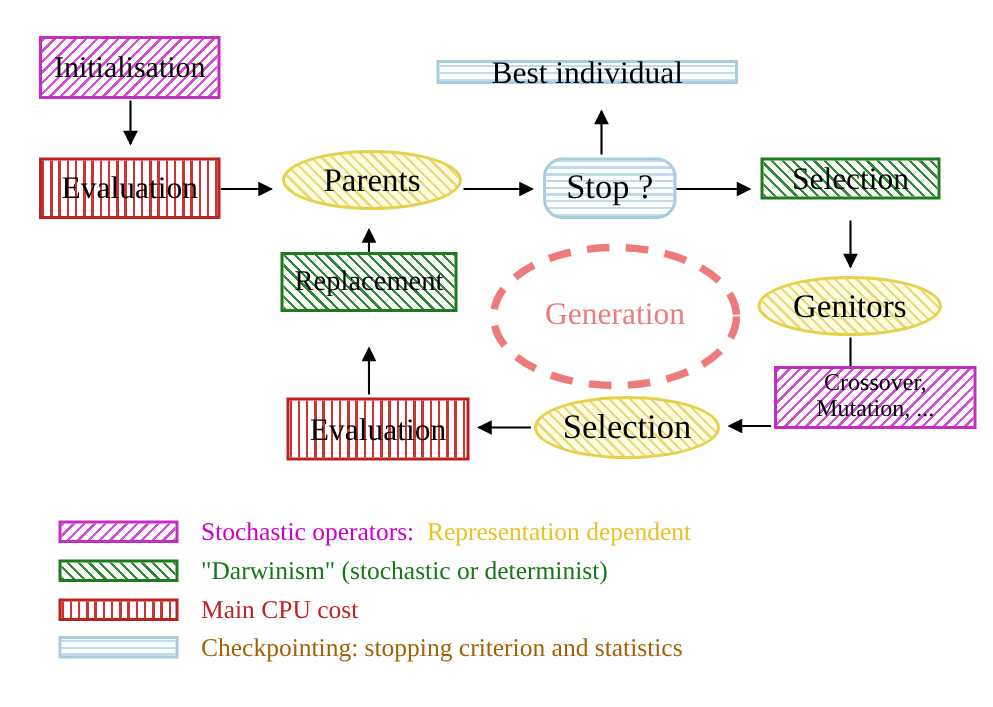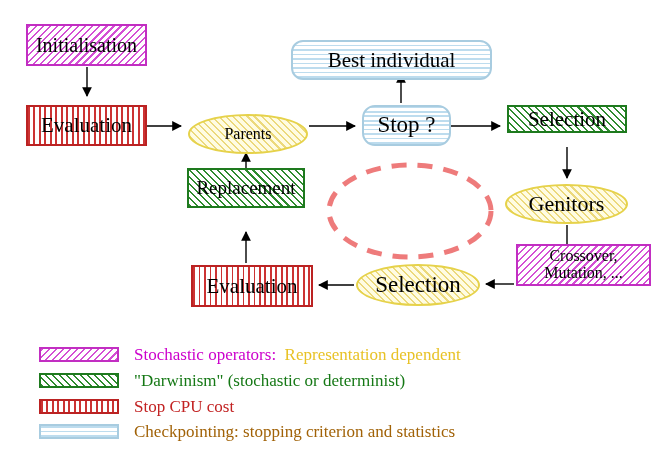--- a/index.html
+++ b/index.html
@@ -61,55 +61,56 @@
       <line x1="354" y1="285" x2="319" y2="285" marker-end="url(#ah)"></line>
       <line x1="246" y1="263" x2="246" y2="232" marker-end="url(#ah)"></line>
       <line x1="246" y1="183" x2="246" y2="153" marker-end="url(#ah)"></line>
     </g>
   </svg>
 
   <div class="node p-magenta" style="left:26px; top:24px; width:121px; height:42px; font-size:20px;">Initialisation</div>
 
   <div class="node p-red" style="left:26px; top:105px; width:121px; height:41px;">Evaluation</div>
 
-  <div class="node p-yellow ellipse" style="left:188px; top:114px; width:120px; height:40px; font-size:16px;">Parents</div>
+  <div class="node p-yellow ellipse" style="left:188px; top:100px; width:120px; height:40px; font-size:22px;">Parents</div>
 
-  <div class="node p-blue" style="left:291px; top:40px; width:201px; height:40px; font-size:21px;border-radius:12px;">Best individual</div>
+  <div class="node p-blue" style="left:291px; top:40px; width:201px; height:16px; font-size:21px;">Best individual</div>
 
   <div class="node p-blue rounded" style="left:362px; top:105px; width:89px; height:41px; font-size:23px;">Stop ?</div>
 
   <div class="node p-green" style="left:507px; top:105px; width:120px; height:28px;">Selection</div>
 
   <div class="node p-green" style="left:187px; top:168px; width:118px; height:40px; font-size:19px;">Replacement</div>
 
   <div class="node p-yellow ellipse" style="left:505px; top:184px; width:123px; height:40px; font-size:22px;">Genitors</div>
 
   <div class="node p-magenta" style="left:516px; top:244px; width:135px; height:42px; font-size:16px;">
     <div>Crossover,</div>
     <div>Mutation, ...</div>
   </div>
 
   <div class="node p-red" style="left:191px; top:265px; width:122px; height:42px;">Evaluation</div>
 
   <div class="node p-yellow ellipse" style="left:356px; top:264px; width:124px; height:42px; font-size:23px;">Selection</div>
 
+  <div class="generation-label">Generation</div>
 
   <div class="legend-row" style="top:345px;">
     <div class="swatch p-magenta"></div>
     <div class="legend-text"><span class="c-magenta">Stochastic operators:</span><span class="c-gold">&nbsp; <span>Representation dependent</span></span></div>
   </div>
 
   <div class="legend-row" style="top:371px;">
     <div class="swatch p-green"></div>
     <div class="legend-text c-green">"Darwinism" (stochastic or determinist)</div>
   </div>
 
   <div class="legend-row" style="top:397px;">
     <div class="swatch p-red"></div>
-    <div class="legend-text c-red">Stop CPU cost</div>
+    <div class="legend-text c-red">Main CPU cost</div>
   </div>
 
   <div class="legend-row" style="top:422px;">
     <div class="swatch p-blue"></div>
     <div class="legend-text c-blue">Checkpointing: stopping criterion and statistics</div>
   </div>
 
 </div>
 
 </body></html>

